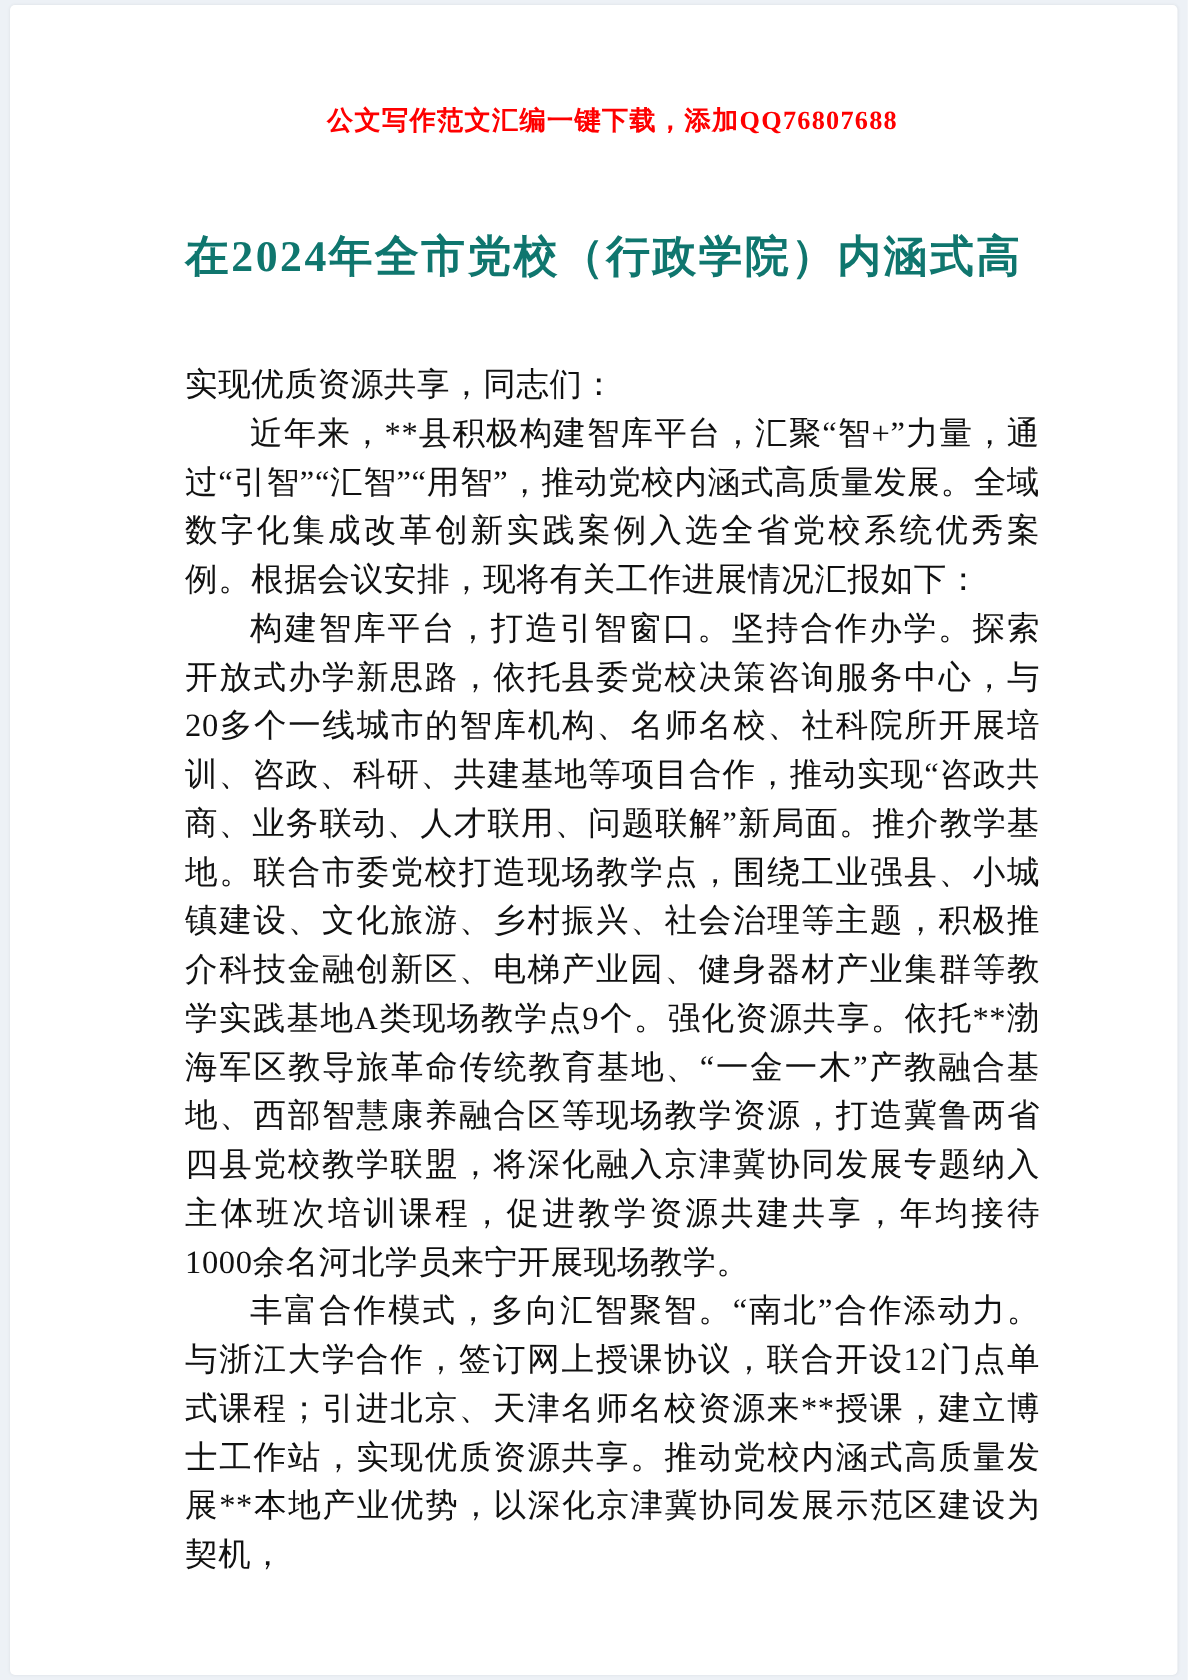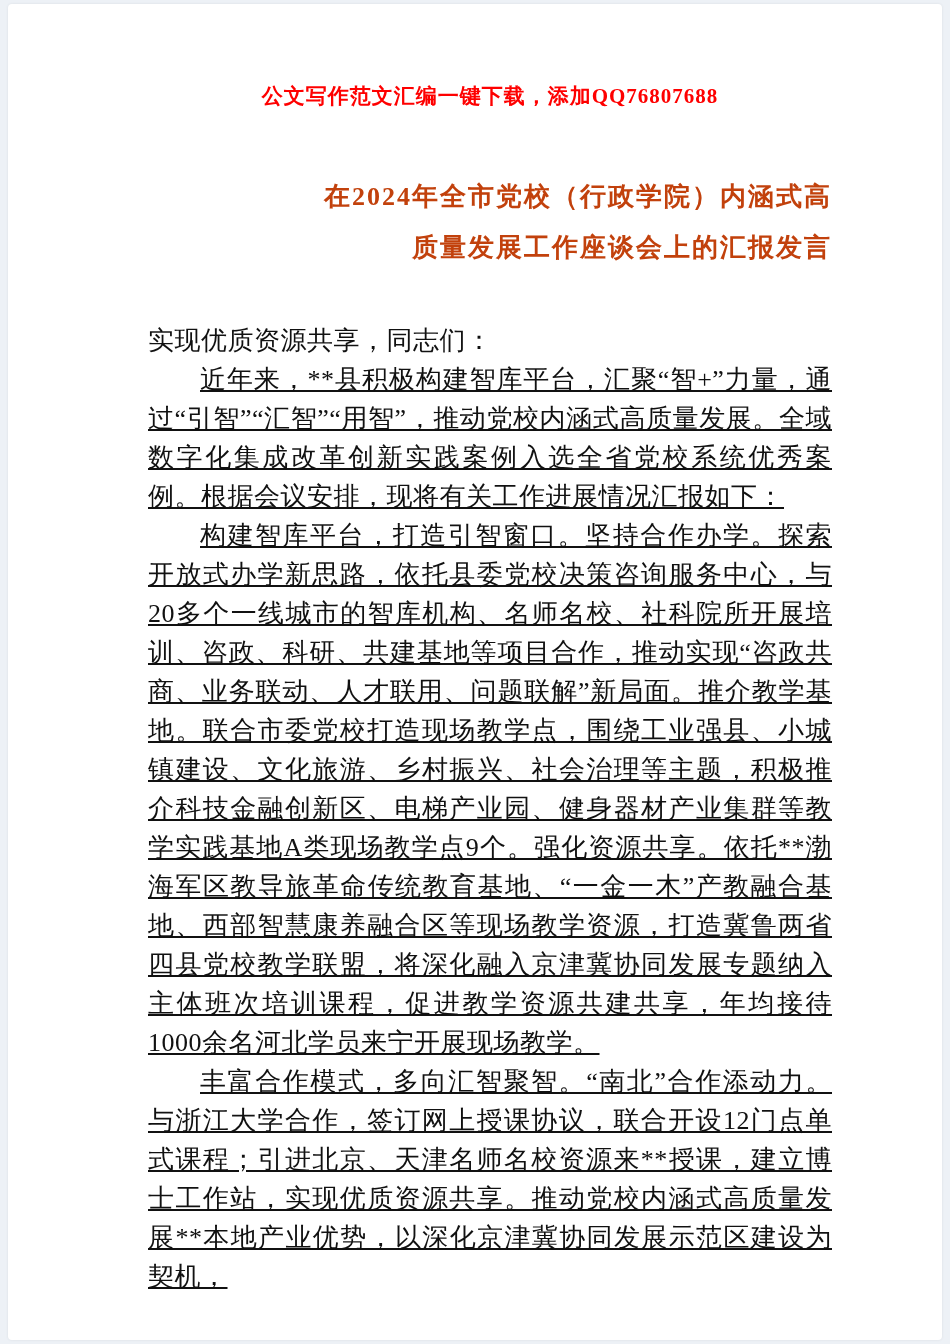--- a/index.html
+++ b/index.html
@@ -28,58 +28,56 @@
   }
   .notice {
     text-align: center;
     font-size: 21px;
     font-weight: bold;
     margin: 0 0 62px 0;
     letter-spacing: 1px;
   }
   .doc-title {
     margin: 0 0 48px 0;
-    text-align: right;
-    font-size: 26px;
+    text-align: left;
+    font-size: 35px;
     font-weight: bold;
-    color: #c2410c;
+    color: #0f766e;
     line-height: 1.95;
     letter-spacing: 2px;
   }
   .title-line {
     display: block;
     white-space: nowrap;
   }
   .doc-body p {
     margin: 0;
     font-size: 26px;
     line-height: 39px;
     color: #111111;
     text-align: justify;
     letter-spacing: 0.5px;
   }
   .salutation {
     text-indent: 0;
   }
   .body-para {
     text-indent: 2em;
-    text-decoration: underline;
   }
 </style>
 </head>
 <body>
 
 <div class="viewport">
   <div class="page">
 
     <div class="notice" style="color: rgb(254, 0, 0);">公文写作范文汇编一键下载，添加QQ76807688</div>
 
     <h1 class="doc-title">
       <span class="title-line">在2024年全市党校（行政学院）内涵式高</span>
-      <span class="title-line">质量发展工作座谈会上的汇报发言</span>
     </h1>
 
     <div class="doc-body">
       <p class="salutation">实现优质资源共享，同志们：</p>
       <p class="body-para">近年来，**县积极构建智库平台，汇聚“智+”力量，通过“引智”“汇智”“用智”，推动党校内涵式高质量发展。全域数字化集成改革创新实践案例入选全省党校系统优秀案例。根据会议安排，现将有关工作进展情况汇报如下：</p>
       <p class="body-para">构建智库平台，打造引智窗口。坚持合作办学。探索开放式办学新思路，依托县委党校决策咨询服务中心，与20多个一线城市的智库机构、名师名校、社科院所开展培训、咨政、科研、共建基地等项目合作，推动实现“咨政共商、业务联动、人才联用、问题联解”新局面。推介教学基地。联合市委党校打造现场教学点，围绕工业强县、小城镇建设、文化旅游、乡村振兴、社会治理等主题，积极推介科技金融创新区、电梯产业园、健身器材产业集群等教学实践基地A类现场教学点9个。强化资源共享。依托**渤海军区教导旅革命传统教育基地、“一金一木”产教融合基地、西部智慧康养融合区等现场教学资源，打造冀鲁两省四县党校教学联盟，将深化融入京津冀协同发展专题纳入主体班次培训课程，促进教学资源共建共享，年均接待1000余名河北学员来宁开展现场教学。</p>
       <p class="body-para">丰富合作模式，多向汇智聚智。“南北”合作添动力。与浙江大学合作，签订网上授课协议，联合开设12门点单式课程；引进北京、天津名师名校资源来**授课，建立博士工作站，实现优质资源共享。推动党校内涵式高质量发展**本地产业优势，以深化京津冀协同发展示范区建设为契机，</p>
     </div>
 
   </div>

